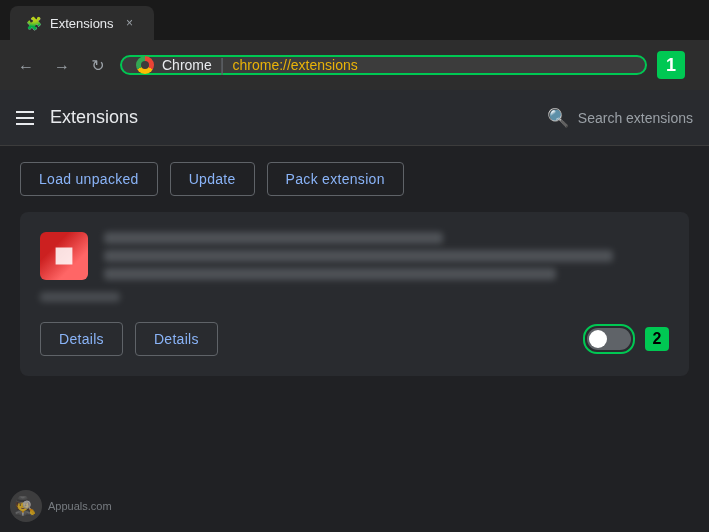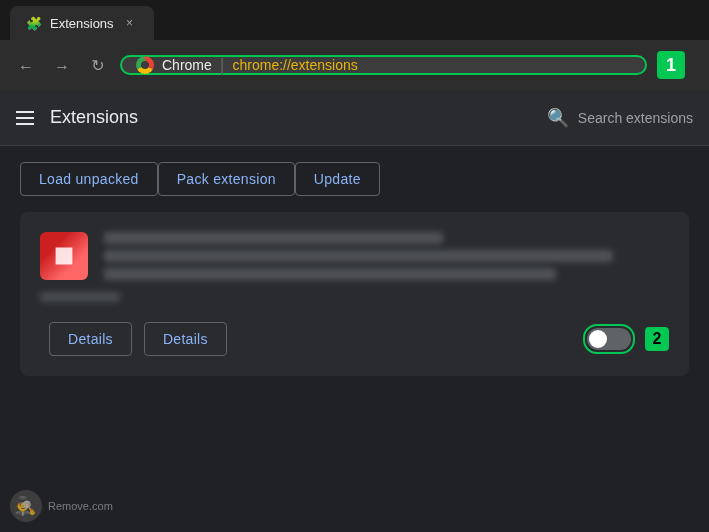--- a/index.html
+++ b/index.html
@@ -174,21 +174,21 @@
     }
     .search-icon-svg {
       color: #9aa0a6;
       font-size: 18px;
     }
 
     
     .ext-toolbar {
       padding: 16px 20px;
       display: flex;
-      gap: 0;
+      gap: 12px;
       align-items: center;
     }
     .btn-outline {
       background: transparent;
       border: 1px solid #5f6368;
       color: #8ab4f8;
       border-radius: 4px;
       padding: 8px 18px;
       font-size: 14px;
       cursor: pointer;
@@ -250,21 +250,20 @@
     .blur-line.short { width: 60%; }
     .blur-line.medium { width: 80%; }
     .blur-line.long { width: 90%; }
 
     
     .ext-card-footer {
       display: flex;
       align-items: center;
       justify-content: space-between;
       margin-top: 4px;
-      margin-left: 9px;
     }
     .footer-blur {
       height: 10px;
       width: 80px;
       border-radius: 4px;
       background: #5f6368;
       filter: blur(3px);
       opacity: 0.6;
     }
     .ext-card-actions {
@@ -376,22 +375,22 @@
       </div>
       <span class="ext-title">Extensions</span>
       <div class="search-area">
         <span class="search-icon-svg">🔍</span>
         <span>Search extensions</span>
       </div>
     </div>
 
     <div class="ext-toolbar">
       <button class="btn-outline">Load unpacked</button>
+      <button class="btn-outline">Update</button>
       <button class="btn-outline">Pack extension</button>
-      <button class="btn-outline">Update</button>
     </div>
 
     <div class="ext-list">
       <div class="ext-card">
 
         <div class="ext-card-body">
           <div class="ext-icon-placeholder">
             <div class="ext-icon-inner"></div>
           </div>
           <div class="ext-info">
@@ -419,16 +418,16 @@
             <div class="badge-2">2</div>
           </div>
         </div>
 
       </div>
     </div>
   </div>
 
   <div class="watermark">
     <div class="watermark-icon">🕵️</div>
-    <span class="watermark-text">Remove.com</span>
+    <span class="watermark-text">Appuals.com</span>
   </div>
 
 </div>
 
 </body></html>

